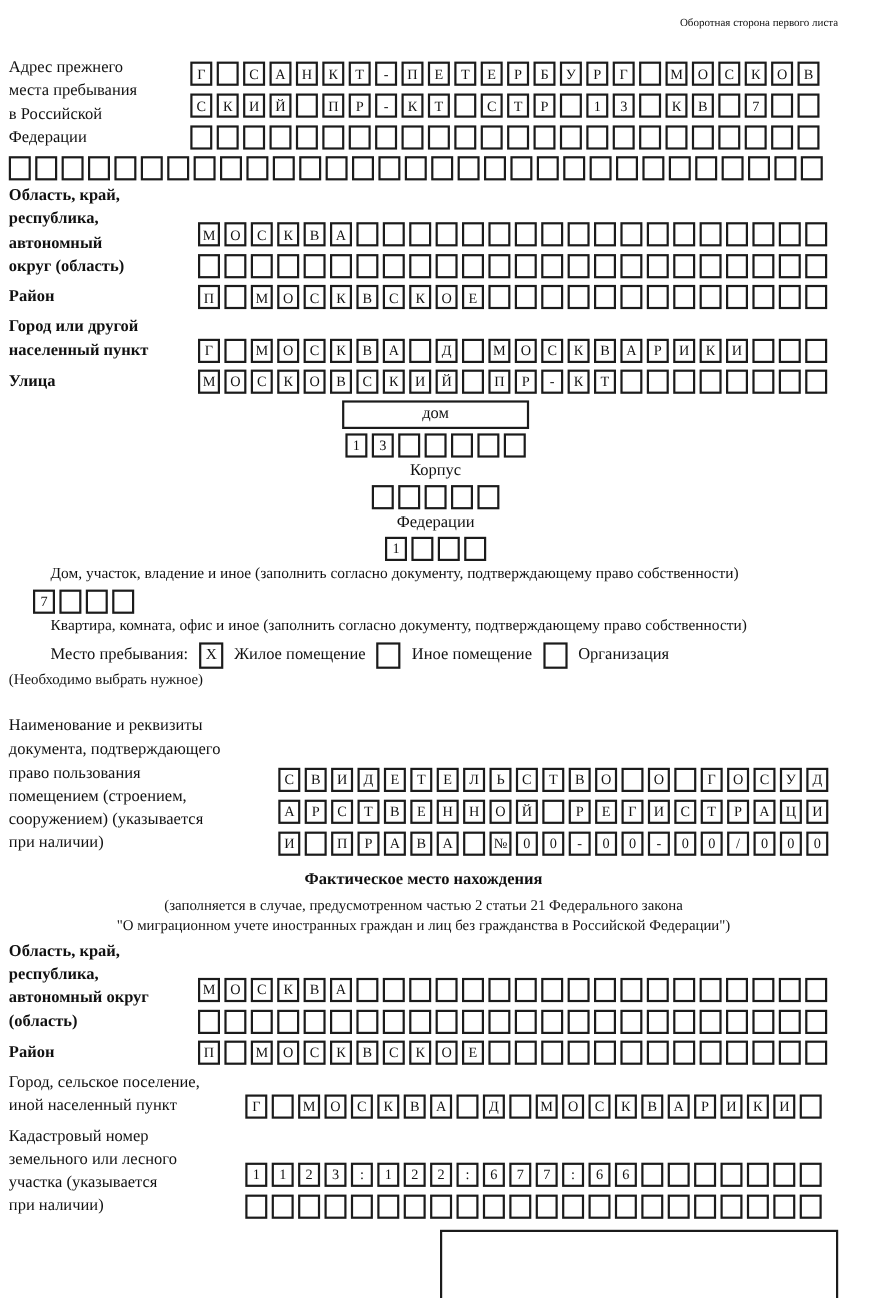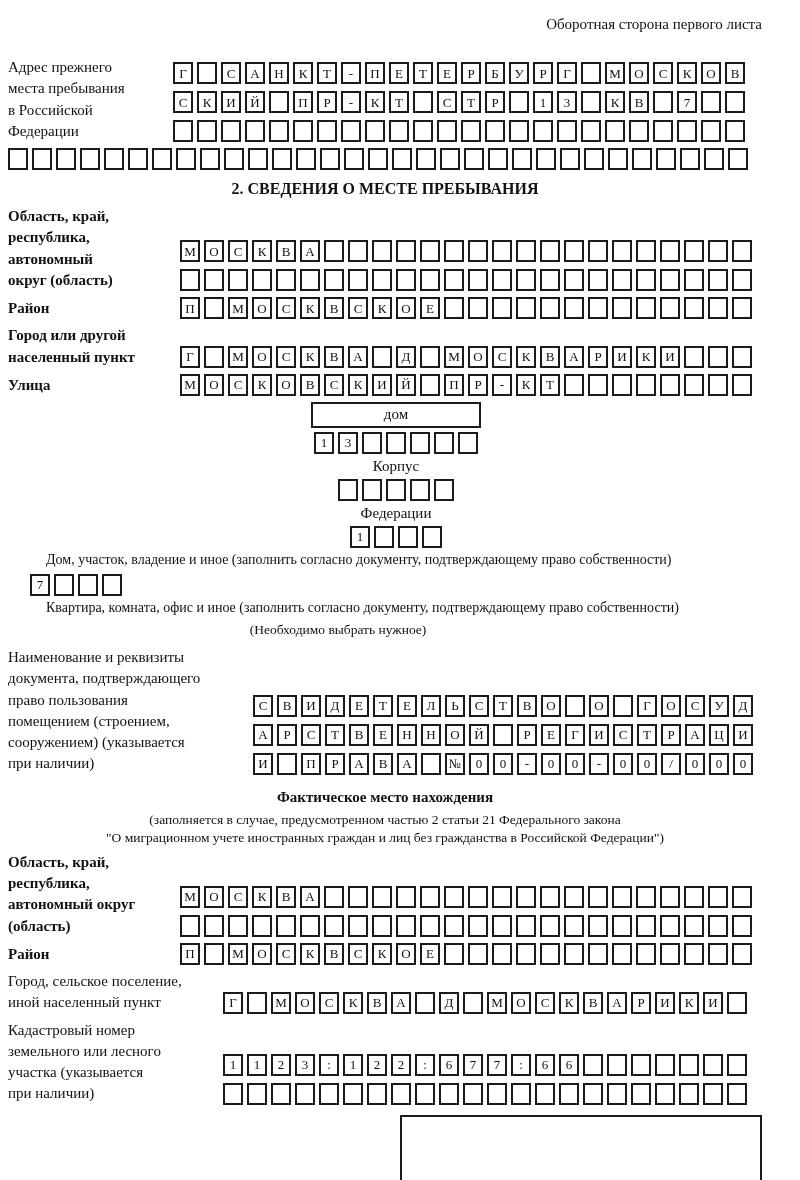--- a/index.html
+++ b/index.html
@@ -1,18 +1,18 @@
 <!DOCTYPE html>
 <html><head>
 <meta charset="utf-8">
 <style>
   html,body{margin:0;padding:0;background:#fff;color:#111;}
   body{width:800px;height:1180px;font-family:"Liberation Serif","DejaVu Serif",serif;font-size:15px;overflow:hidden;}
   .page{box-sizing:border-box;width:800px;padding:16px 38px 0 8px;}
-  .corner{ text-align:right;font-size:15px;margin-bottom:24px;}
+  .corner{ text-align:right;font-size:10px;margin-bottom:24px;}
   .frow{display:flex;align-items:flex-end;margin-bottom:6px;}
   .lbl{white-space:pre-line;line-height:1.42;flex-shrink:0;}
   .w165{width:165px;} .w172{width:172px;font-weight:bold;} .w245{width:245px;} .w215{width:215px;}
   .rows{display:flex;flex-direction:column;gap:7px;}
   .cellrow{display:flex;gap:4px;}
   .cell{box-sizing:border-box;width:20px;height:22px;border:2px solid #1b1b1b;
         display:flex;align-items:center;justify-content:center;
         font-size:13px;line-height:1;flex-shrink:0;background:#fff;}
   .fullrow{margin:1px 0 4px 0;}
   .note-c{text-align:center;font-size:13.5px;margin:2px 0 6px 0;}
@@ -20,21 +20,21 @@
   .sect-title{text-align:center;font-weight:bold;font-size:16px;margin:10px 0 8px 0;}
   .sub-title{text-align:center;font-weight:bold;font-size:15px;margin:14px 0 6px 0;}
   .namedbox{box-sizing:border-box;border:2px solid #1b1b1b;height:26px;display:flex;
             align-items:center;justify-content:center;font-size:15px;background:#fff;flex-shrink:0;}
   .domline{display:flex;align-items:center;gap:4px;margin:4px 0 4px 22px;flex-direction:column;}
   .inline-lbl{padding:0 6px;flex-shrink:0;}
   .kvline{display:flex;align-items:center;gap:4px;margin:4px 0 4px 22px;}
   .mestoline{display:flex;align-items:center;gap:10px;margin:6px 0 2px 38px;font-size:15px;}
   .checkbox{box-sizing:border-box;width:22px;height:24px;border:2px solid #1b1b1b;
             display:flex;align-items:center;justify-content:center;font-size:14px;flex-shrink:0;}
-  .choose-note{width:660px;text-align:center;font-size:13.5px;margin:2px 0 9px 0;}
+  .choose-note{width:660px;text-align:left;font-size:13.5px;margin:2px 0 24px 0;}
   .stamp-wrap{display:flex;justify-content:flex-end;margin-top:10px;}
   .stamp-box{box-sizing:border-box;width:362px;height:176px;border:2px solid #1b1b1b;}
   .mt20{margin-top:20px;}
   .mb2{margin-bottom:2px;}
 </style>
 </head>
 <body>
 
 <div class="page">
 
@@ -153,21 +153,20 @@
       <span class="cell"></span>
       <span class="cell"></span>
       <span class="cell"></span>
       <span class="cell"></span>
       <span class="cell"></span>
       <span class="cell"></span>
       <span class="cell"></span>
       <span class="cell"></span>
     </div>
 
-  <div class="sect-title">2. СВЕДЕНИЯ О МЕСТЕ ПРЕБЫВАНИЯ</div>
 
   <div class="frow">
     <div class="lbl w172">Область, край,
 республика,
 автономный
 округ (область)</div>
     <div class="rows">
       <div class="cellrow">
           <span class="cell">М</span>
           <span class="cell">О</span>
@@ -346,20 +345,29 @@
   <div class="kvline">
     <div class="cellrow">
         <span class="cell">7</span>
         <span class="cell"></span>
         <span class="cell"></span>
         <span class="cell"></span>
       </div>
   </div>
   <div class="note-l">Квартира, комната, офис и иное (заполнить согласно документу, подтверждающему право собственности)</div>
 
+  <div class="mestoline">
+    <span>Место пребывания:</span>
+    <span class="checkbox">X</span>
+    <span>Жилое помещение</span>
+    <span class="checkbox"></span>
+    <span>Иное помещение</span>
+    <span class="checkbox"></span>
+    <span>Организация</span>
+  </div>
   <div class="choose-note">(Необходимо выбрать нужное)</div>
 
   <div class="frow">
     <div class="lbl w245">Наименование и реквизиты
 документа, подтверждающего
 право пользования
 помещением (строением,
 сооружением) (указывается
 при наличии)</div>
     <div class="rows">

